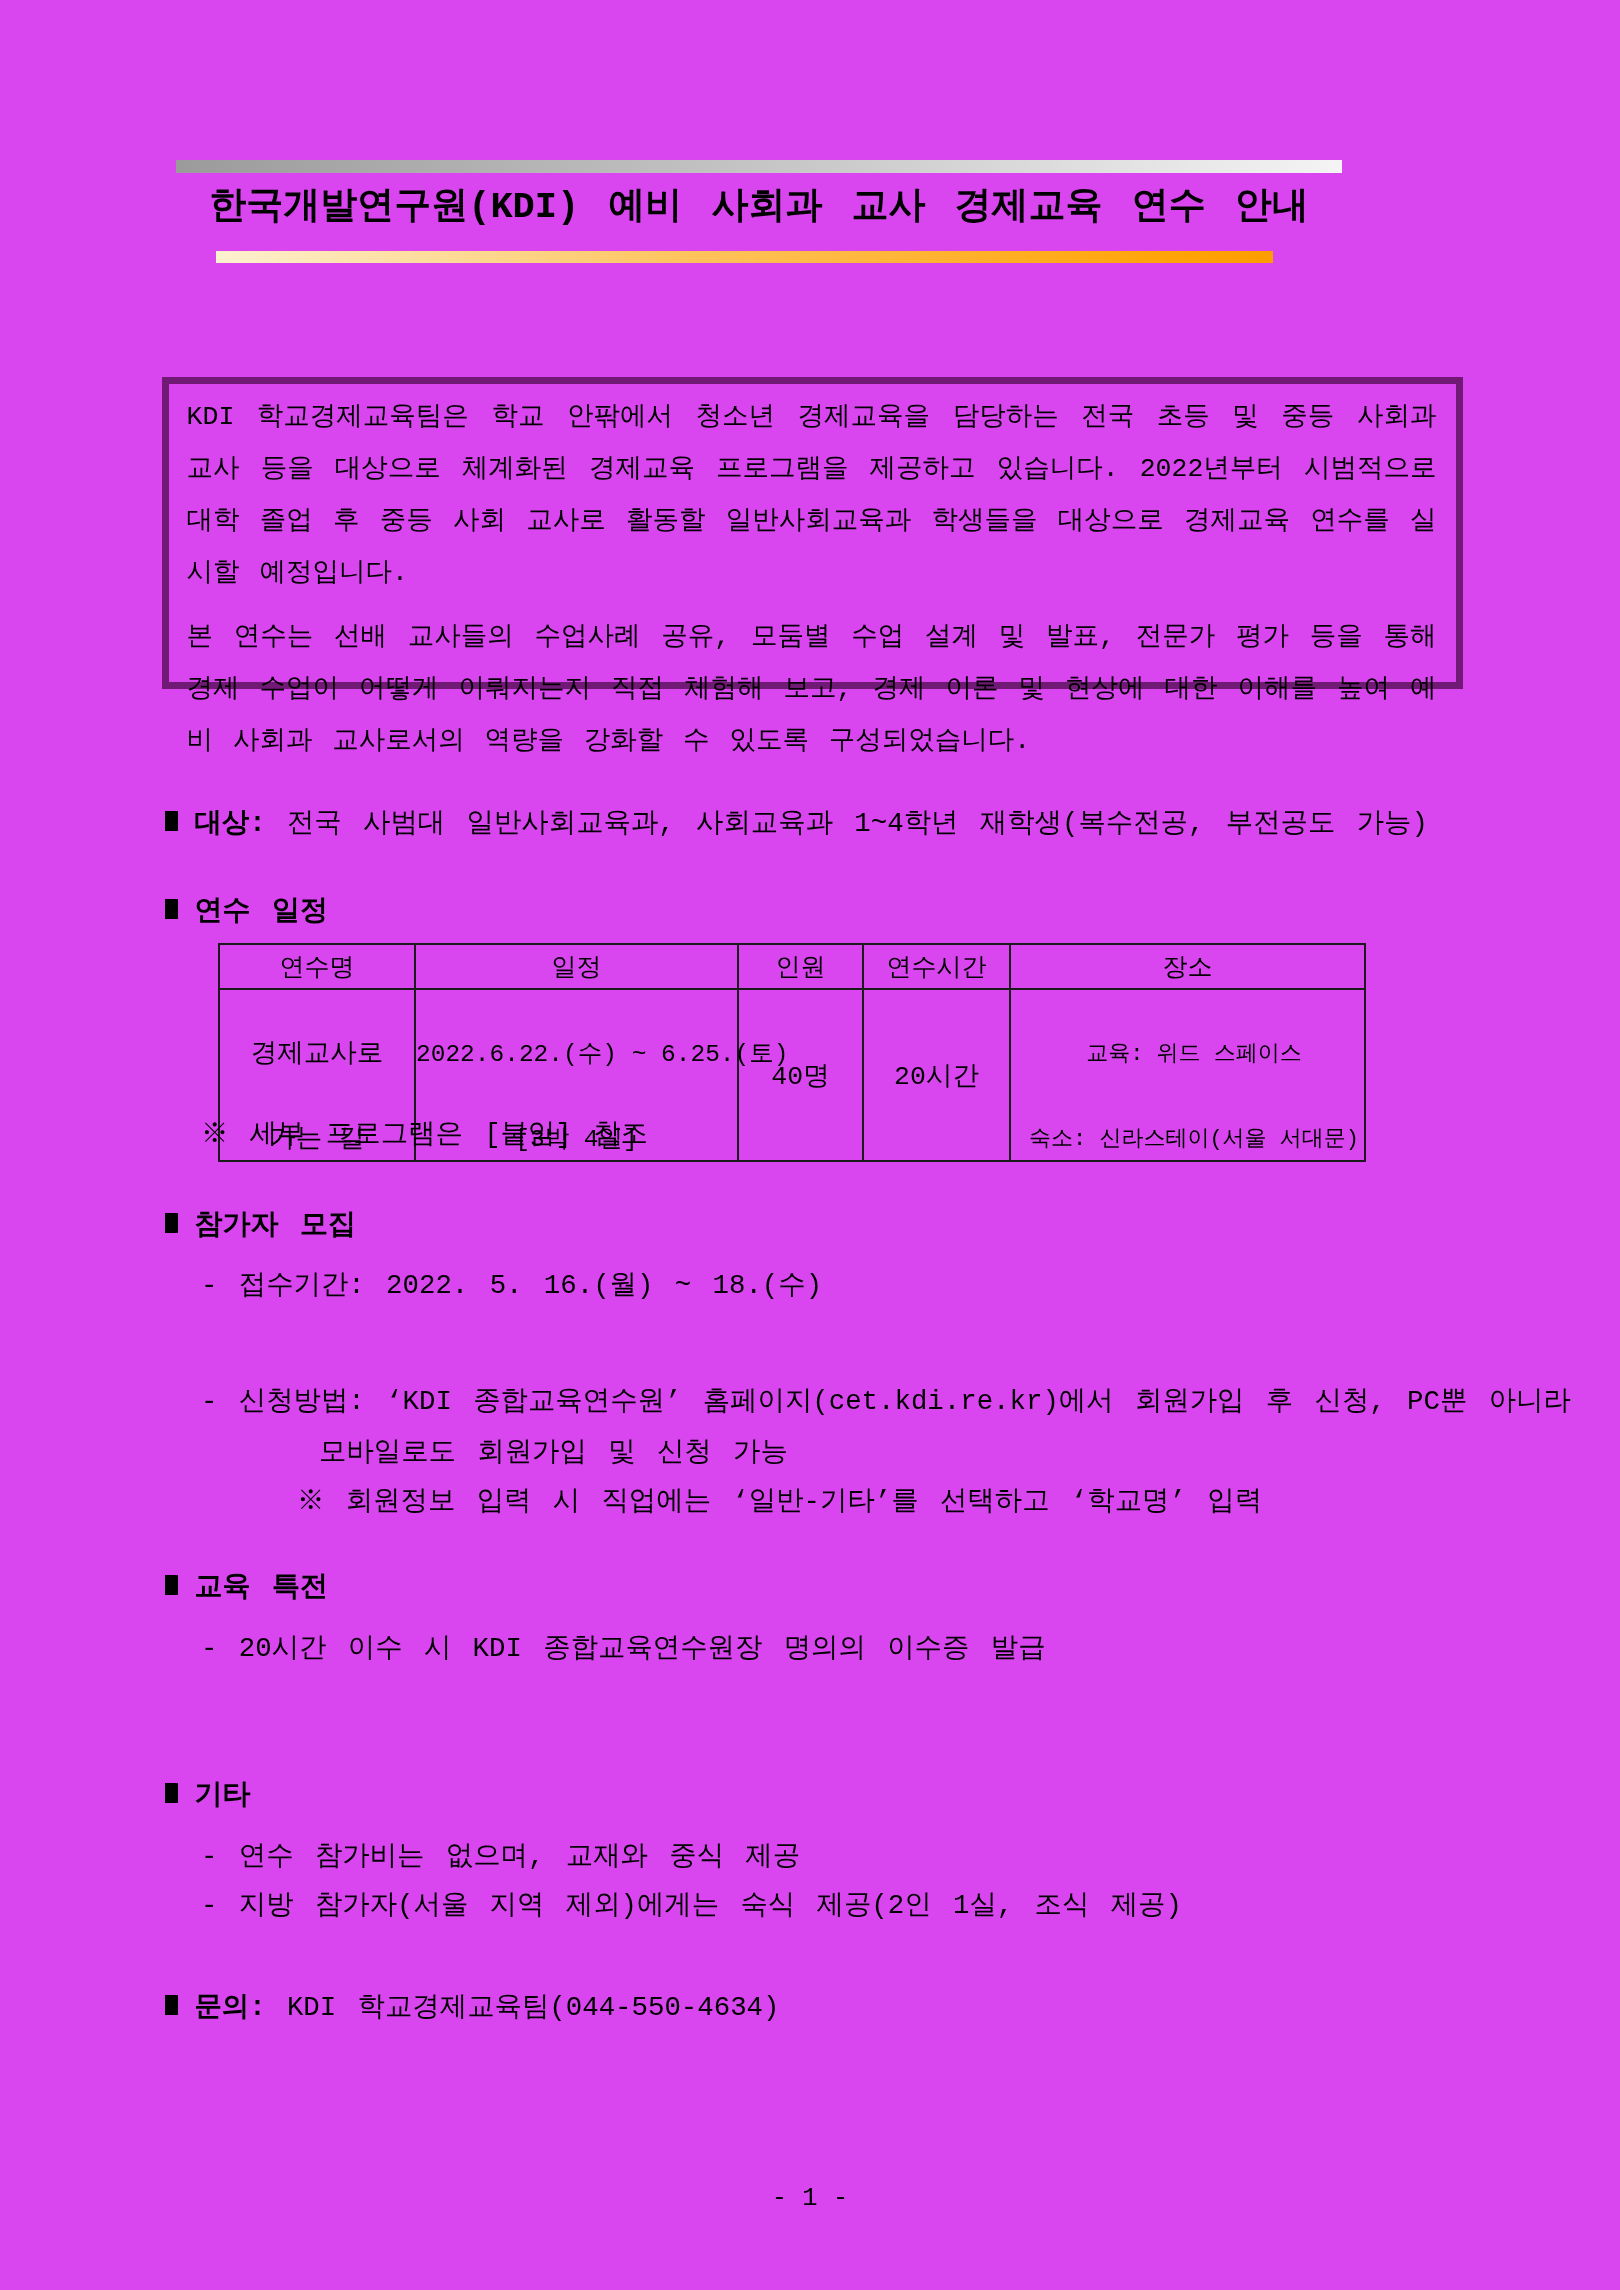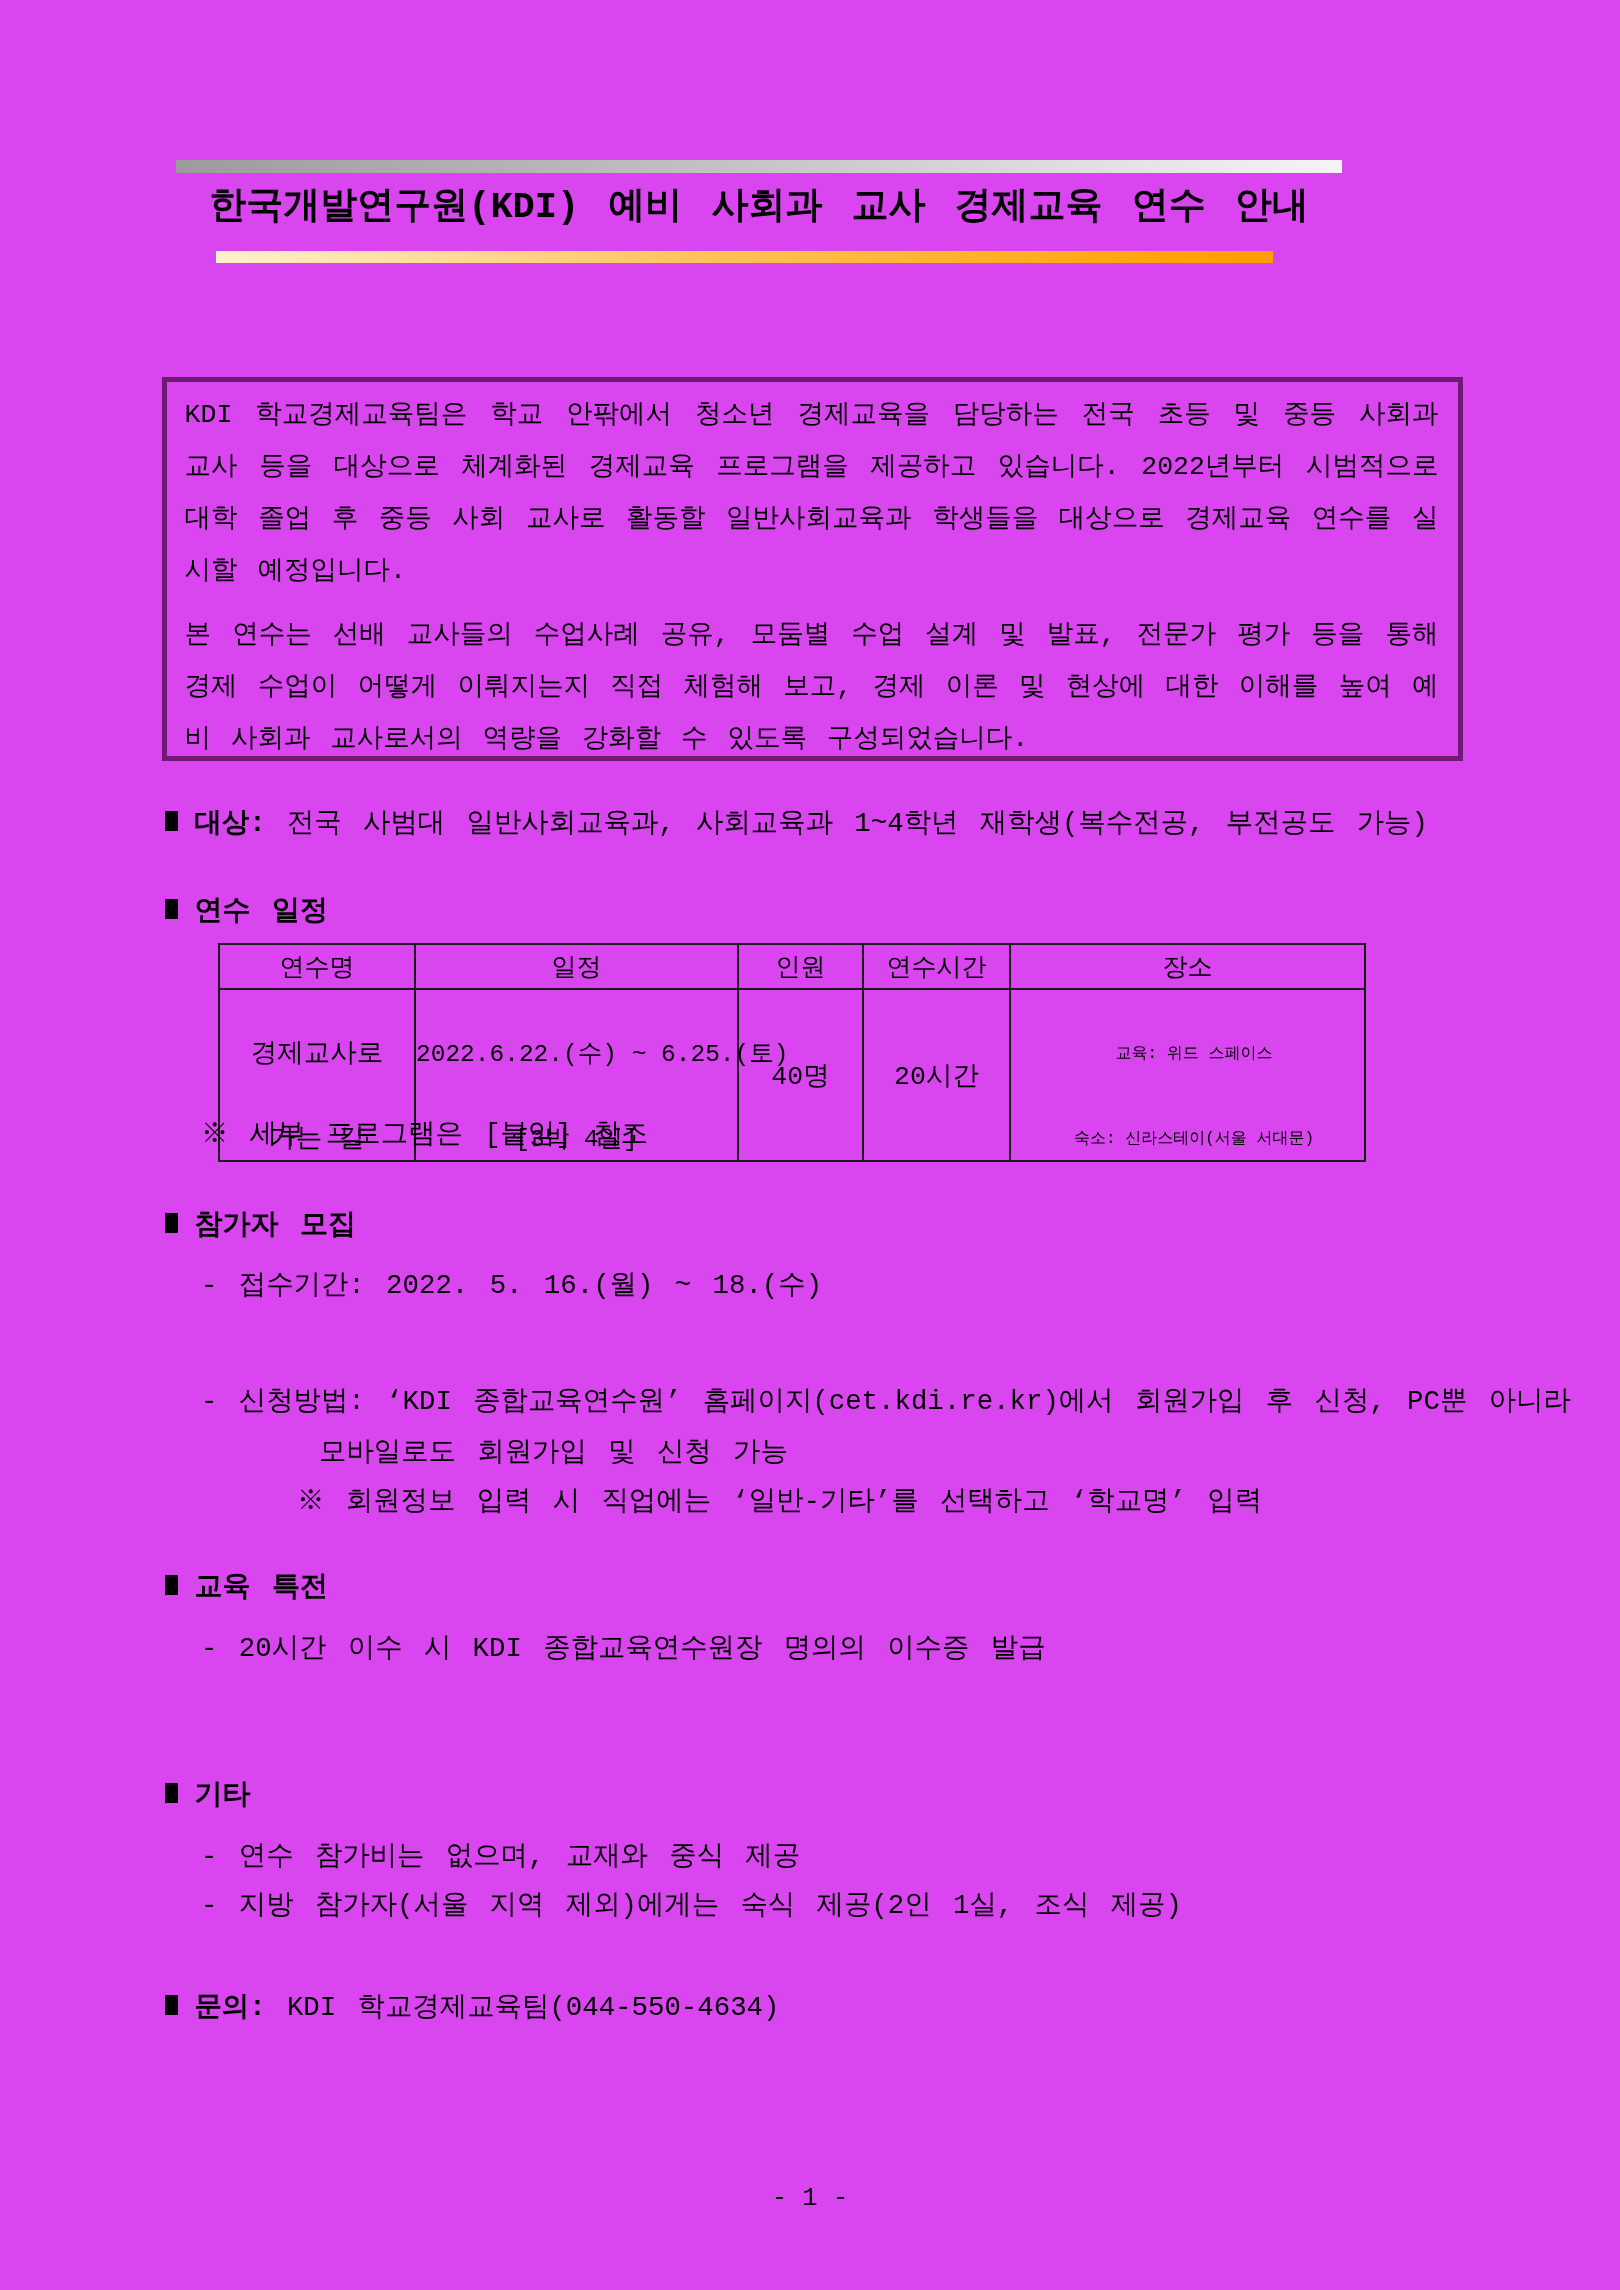--- a/index.html
+++ b/index.html
@@ -30,22 +30,22 @@
     left:176px;top:180px;width:1166px;
     text-align:center;
     font-size:37px;font-weight:bold;line-height:55px;
     word-spacing:6.9px;white-space:nowrap;
   }
   .orange-bar{
     left:216px;top:251px;width:1057px;height:11.8px;
     background:linear-gradient(to right,#fdf1d0,#ffc35c 45%,#ffa408 90%,#fb9d00);
   }
   .intro-box{
-    left:162px;top:377px;width:1301px;height:384px;
-    border:5px solid #701a75;
+    left:162px;top:377px;width:1301px;height:312px;
+    border:7px solid #701a75;
     box-sizing:border-box;
     padding:6.9px 19.6px 0 17.6px;
   }
   .intro-box p{
     margin:0 0 11.8px 0;
     font-size:26.5px;line-height:52px;
     text-align:justify;
     word-break:break-all;
     word-spacing:3.9px;
   }
@@ -57,21 +57,21 @@
     border:2px solid #1a1a1a;
     text-align:center;
     padding:0;
     font-weight:normal;
   }
   .sched-table th{font-size:25px;height:43px;}
   .sched-table td{height:94px;font-size:26.5px;}
   .cell-line{line-height:41px;white-space:nowrap;margin-top:44px;}
   .date-cell .cell-line{font-size:24.5px;}
   .place-cell{text-align:left;}
-  .place-cell .cell-line{font-size:16px;padding-left:13px;}
+  .place-cell .cell-line{font-size:22px;padding-left:13px;}
   .blue-note{color:#1414CC;}
   .footer-page{
     left:0;top:2182px;width:1620px;
     text-align:center;font-size:25.5px;line-height:33px;
   }
 </style>
 </head>
 <body>
 
 <div class="page">

